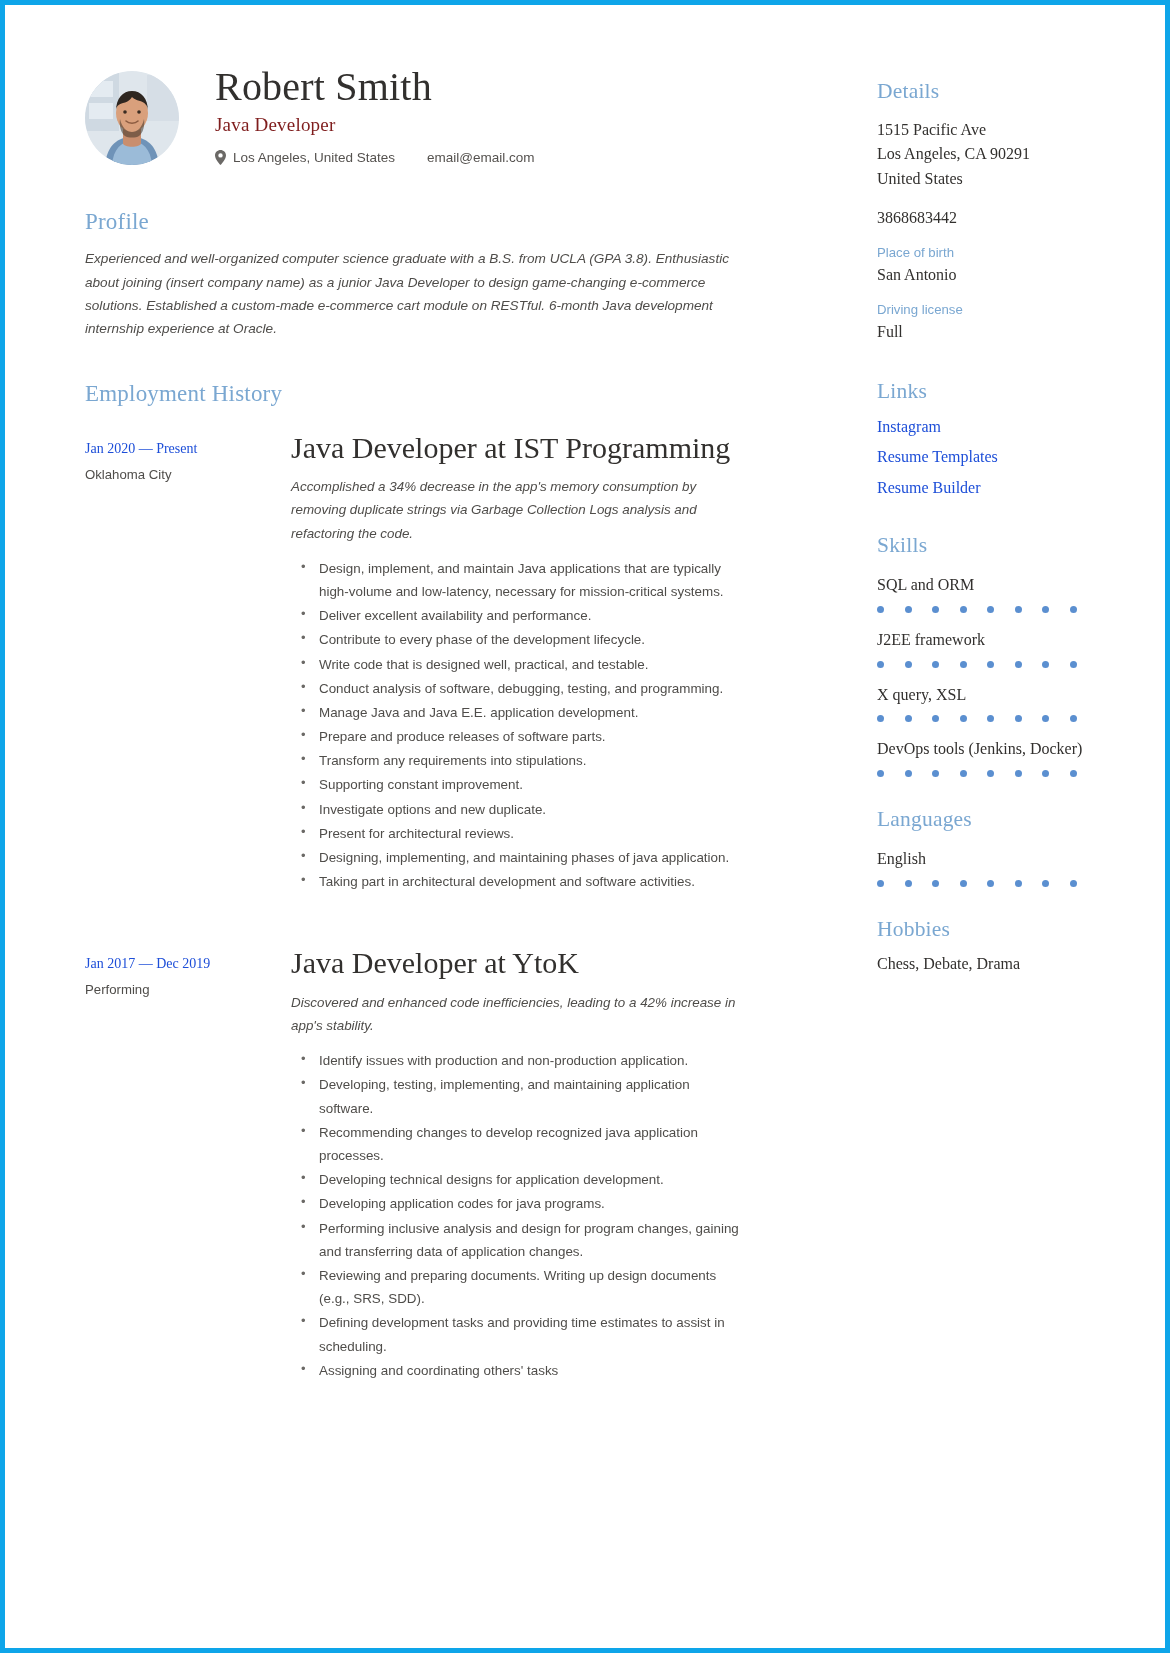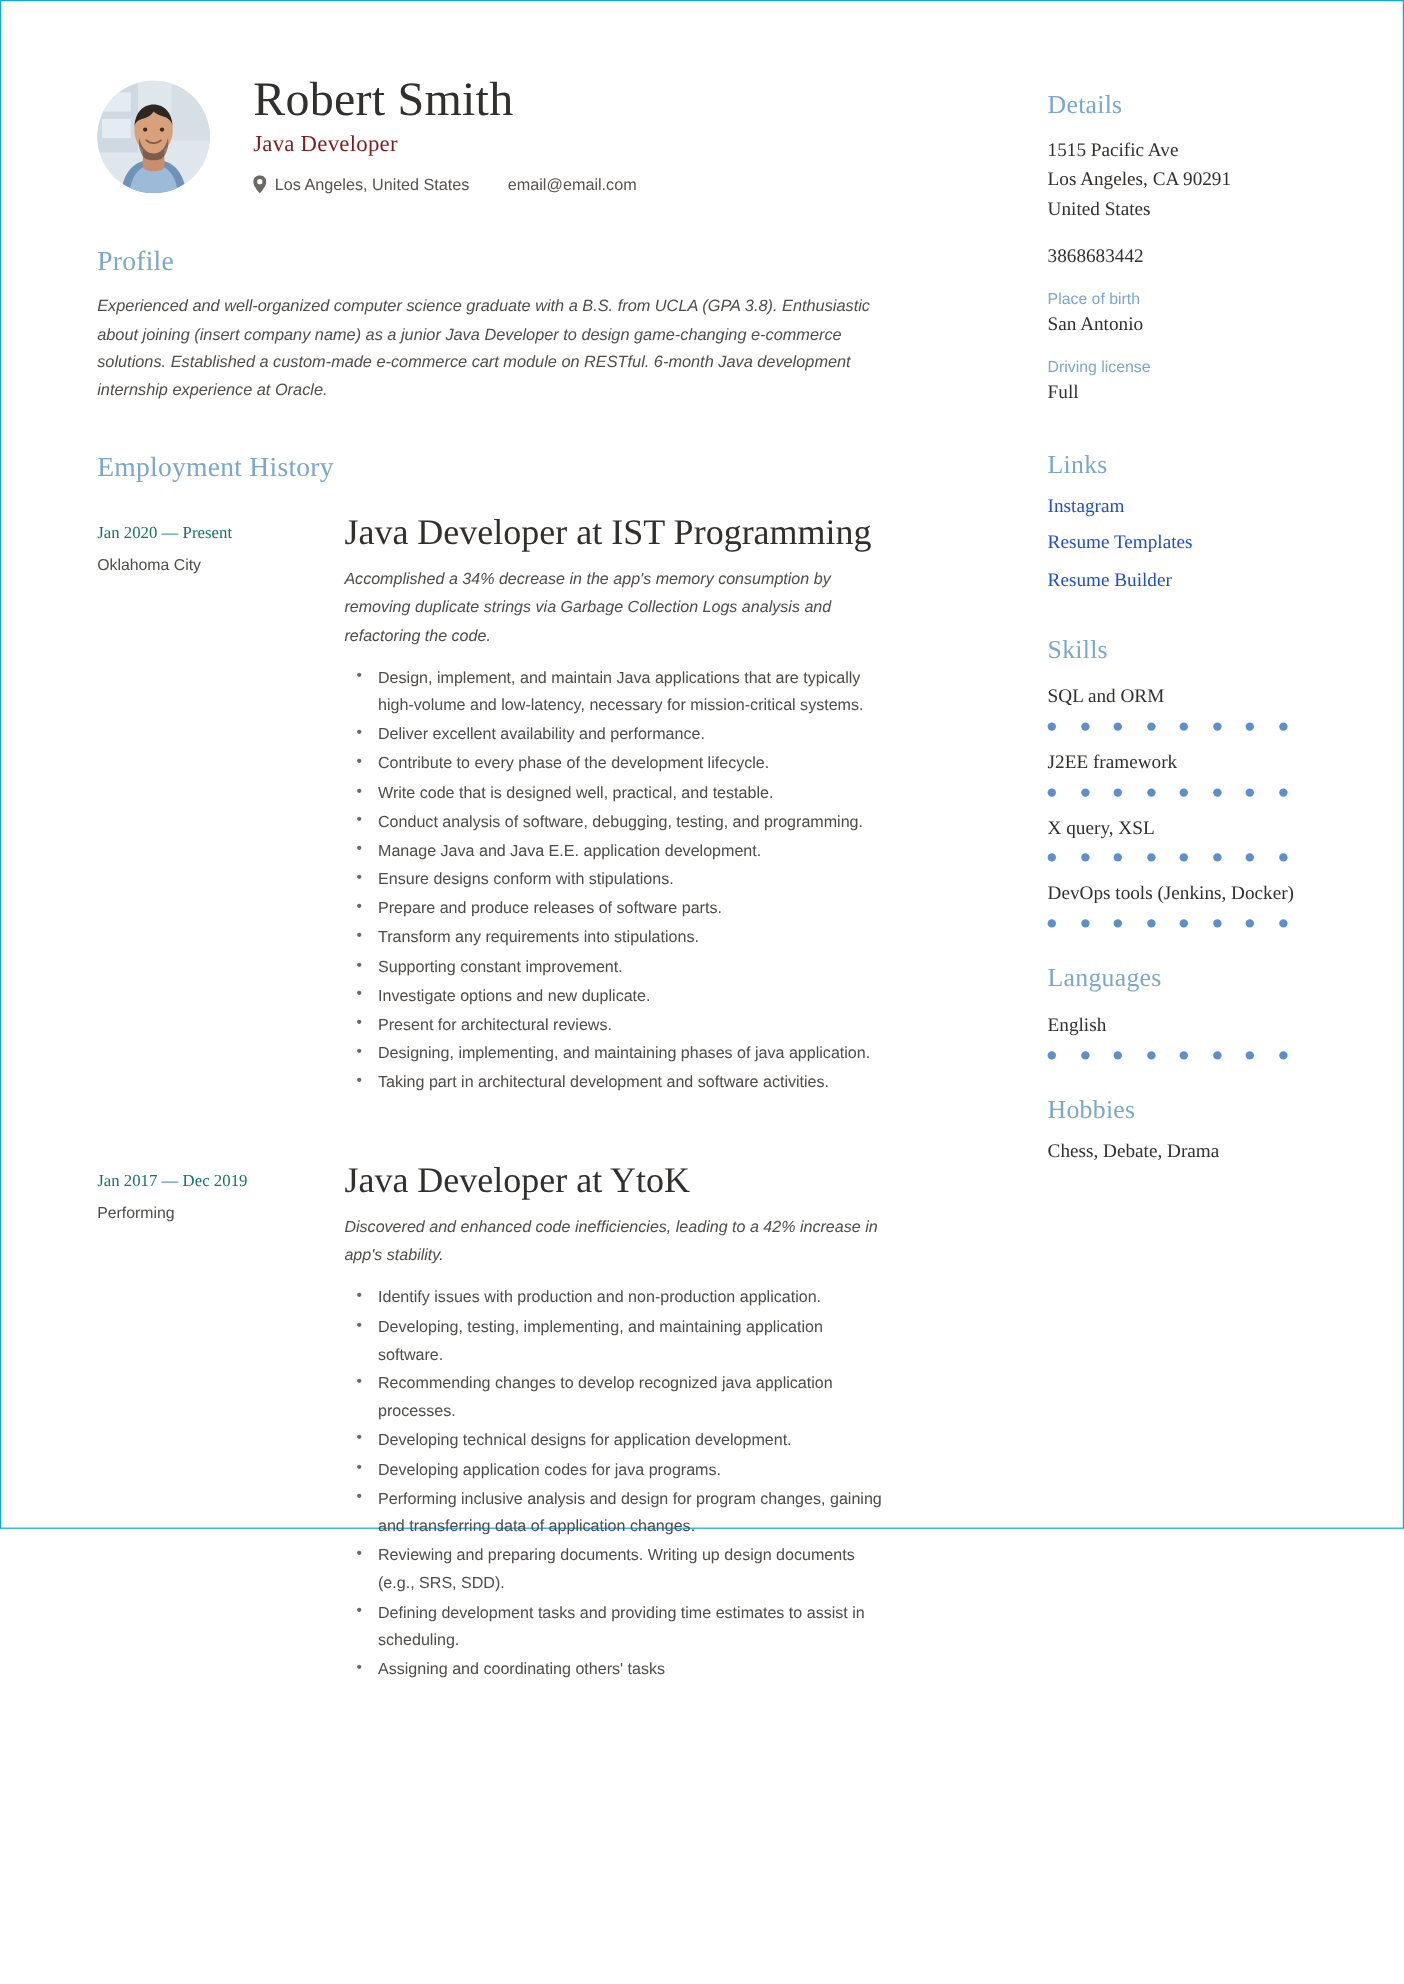--- a/index.html
+++ b/index.html
@@ -8,23 +8,23 @@
     width: 1170px;
     height: 1653px;
     background: #ffffff;
     font-family: "Liberation Sans", sans-serif;
     overflow: hidden;
   }
 
   .page {
     position: relative;
     width: 1170px;
-    height: 1274px;
+    height: 1653px;
     background: #ffffff;
-    border: 1px solid #0ea5e9;
+    border: 5px solid #0ea5e9;
     padding: 46px 62px 0 80px;
     display: flex;
     gap: 0;
   }
 
   
   .main-col {
     width: 680px;
     flex: 0 0 680px;
     padding-top: 10px;
@@ -105,21 +105,21 @@
     margin-bottom: 8px;
   }
   .job-meta {
     width: 200px;
     flex: 0 0 200px;
     padding-top: 9px;
   }
   .job-date {
     font-family: "Liberation Serif", serif;
     font-size: 14px;
-    color: #0f766e;
+    color: #1d4ed8;
     line-height: 1.5;
   }
   .job-loc {
     font-size: 13.2px;
     color: #4f4d4a;
     margin-top: 6px;
     line-height: 1.5;
   }
   .job-body { flex: 1 1 auto; padding-left: 6px; }
   .job-title {
@@ -312,21 +312,20 @@
         <div class="job-body">
           <div class="job-title">Java Developer at IST Programming</div>
           <div class="job-summary">Accomplished a 34% decrease in the app's memory consumption by removing duplicate strings via Garbage Collection Logs analysis and refactoring the code.</div>
           <ul class="bullets">
               <li>Design, implement, and maintain Java applications that are typically high-volume and low-latency, necessary for mission-critical systems.</li>
               <li>Deliver excellent availability and performance.</li>
               <li>Contribute to every phase of the development lifecycle.</li>
               <li>Write code that is designed well, practical, and testable.</li>
               <li>Conduct analysis of software, debugging, testing, and programming.</li>
               <li>Manage Java and Java E.E. application development.</li>
-              <li>Ensure designs conform with stipulations.</li>
               <li>Prepare and produce releases of software parts.</li>
               <li>Transform any requirements into stipulations.</li>
               <li>Supporting constant improvement.</li>
               <li>Investigate options and new duplicate.</li>
               <li>Present for architectural reviews.</li>
               <li>Designing, implementing, and maintaining phases of java application.</li>
               <li>Taking part in architectural development and software activities.</li>
             </ul>
         </div>
       </div>

